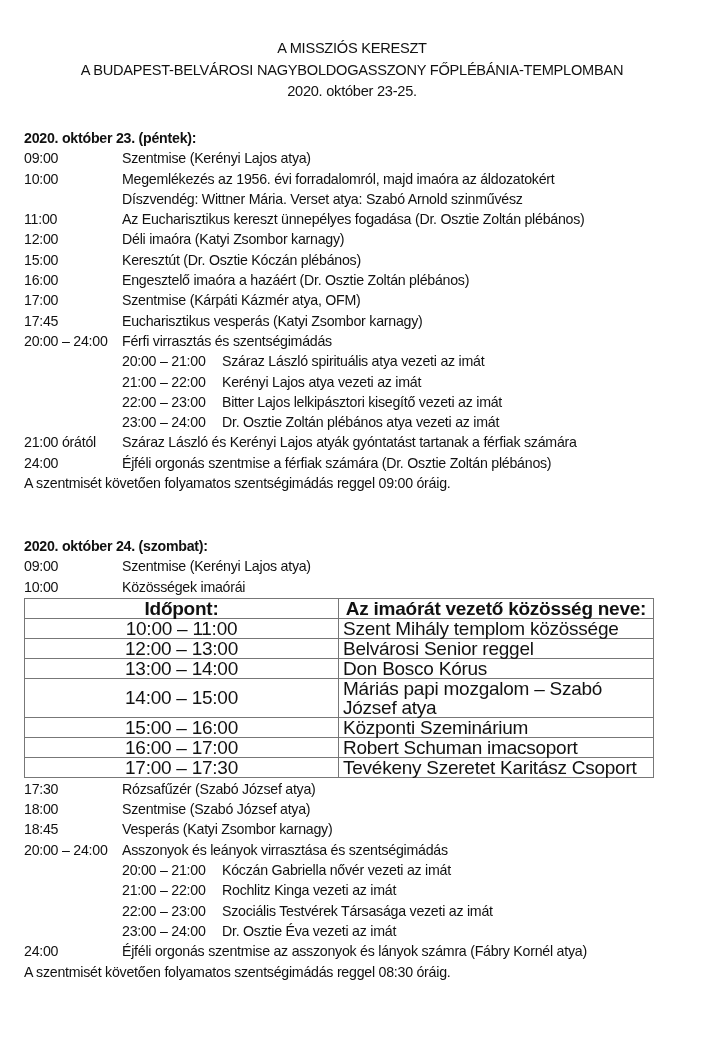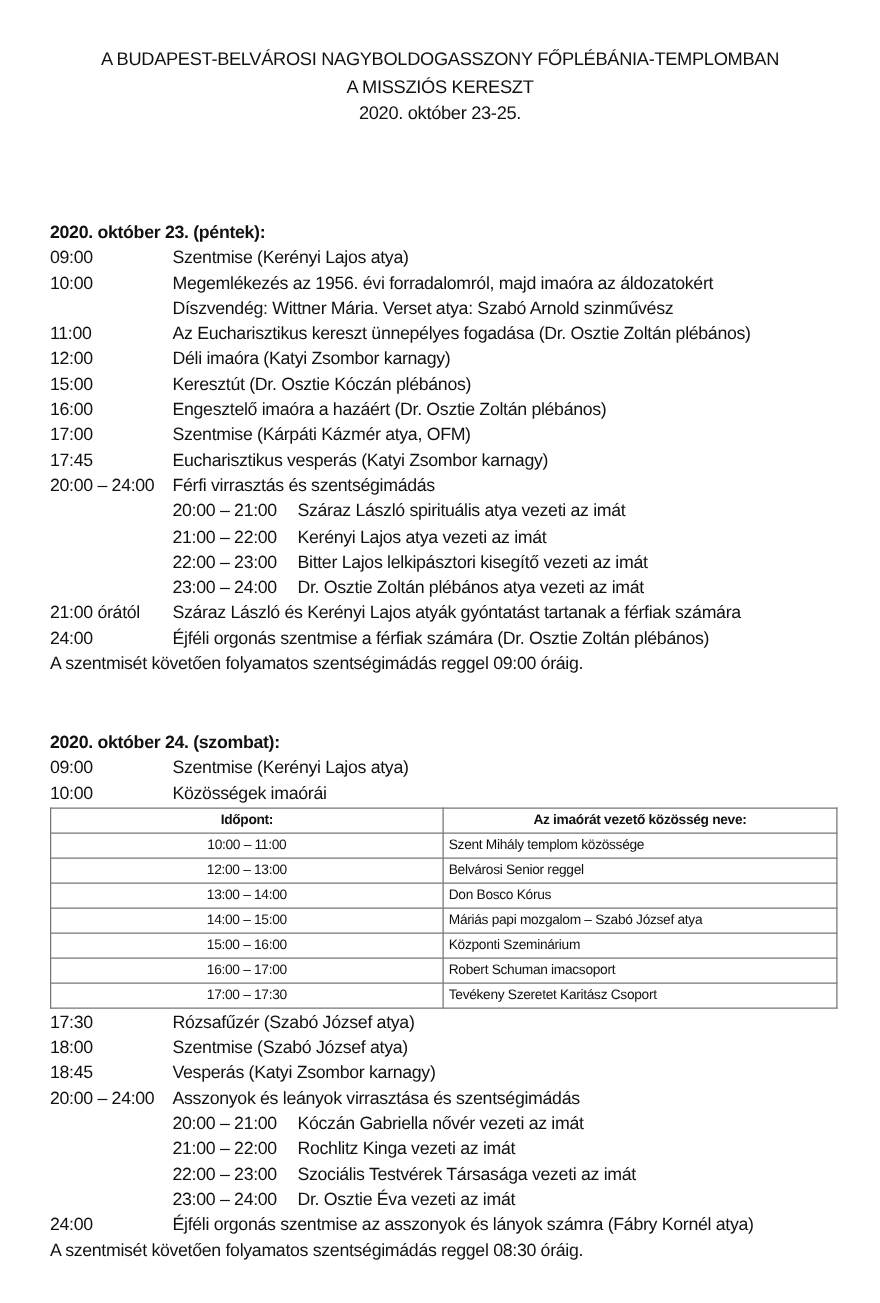--- a/index.html
+++ b/index.html
@@ -4,48 +4,48 @@
 <style>
   html, body { margin: 0; padding: 0; background: #ffffff; }
   body {
     width: 704px; height: 1042px; position: relative; overflow: hidden;
     font-family: "Liberation Sans", sans-serif; color: #111; font-size: 14.2px;
     letter-spacing: -0.25px;
   }
   .page { position: absolute; left: 0; top: 0; width: 704px; height: 1042px; }
   .title-block { position: absolute; top: 38px; left: 0; width: 704px; text-align: center; line-height: 21.5px; font-size: 14.6px; }
   .title-line { display: block; }
-  .section { position: absolute; left: 40px; width: 640px; margin-top: 48px; }
+  .section { position: absolute; left: 24px; width: 640px; }
   .day-heading { font-weight: bold; height: 20.3px; line-height: 20.3px; }
   .row { position: relative; height: 20.3px; line-height: 20.3px; white-space: nowrap; text-align: right; }
   .row .time { position: absolute; left: 0; }
   .row .desc { position: absolute; left: 98px; }
   .row.sub .time { left: 98px; }
   .row.sub .desc { left: 198px; }
   .note { height: 20.3px; line-height: 20.3px; white-space: nowrap; }
   table.communities {
     border-collapse: collapse; width: 630px; margin: 1px 0 1px 0;
-    font-size: 11px;
+    font-size: 19px;
   }
   table.communities td, table.communities th {
     border: 1px solid #777; height: 19px; padding: 0 4px; line-height: 19px;
   }
   table.communities th { font-weight: bold; text-align: center; }
   table.communities td.time-cell { text-align: center; width: 305px; }
   table.communities td.name-cell { text-align: left; }
   table.communities th.col-name { text-align: center; }
 </style>
 </head>
 <body>
 
 <div class="page">
 
   <div class="title-block">
+    <span class="title-line">A MISSZIÓS KERESZT</span>
     <span class="title-line">A BUDAPEST-BELVÁROSI NAGYBOLDOGASSZONY FŐPLÉBÁNIA-TEMPLOMBAN</span>
-    <span class="title-line">A MISSZIÓS KERESZT</span>
     <span class="title-line">2020. október 23-25.</span>
   </div>
 
   <div class="section" style="top:128px;">
     <div class="day-heading">2020. október 23. (péntek):</div>
 
     <div class="row">
         <span class="time">09:00</span>
         <span class="desc">Szentmise (Kerényi Lajos atya)</span>
       </div>

